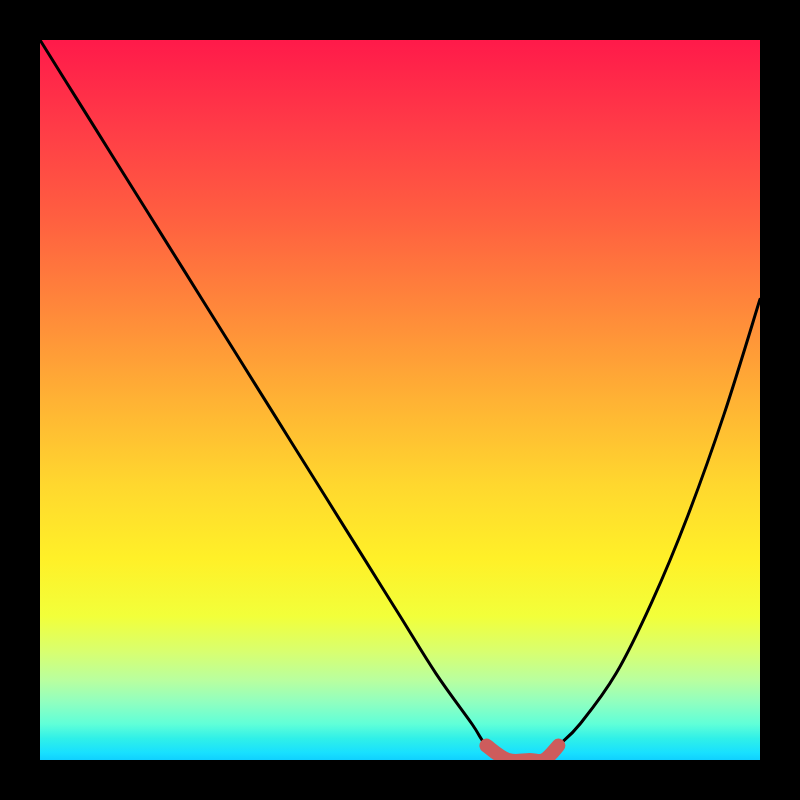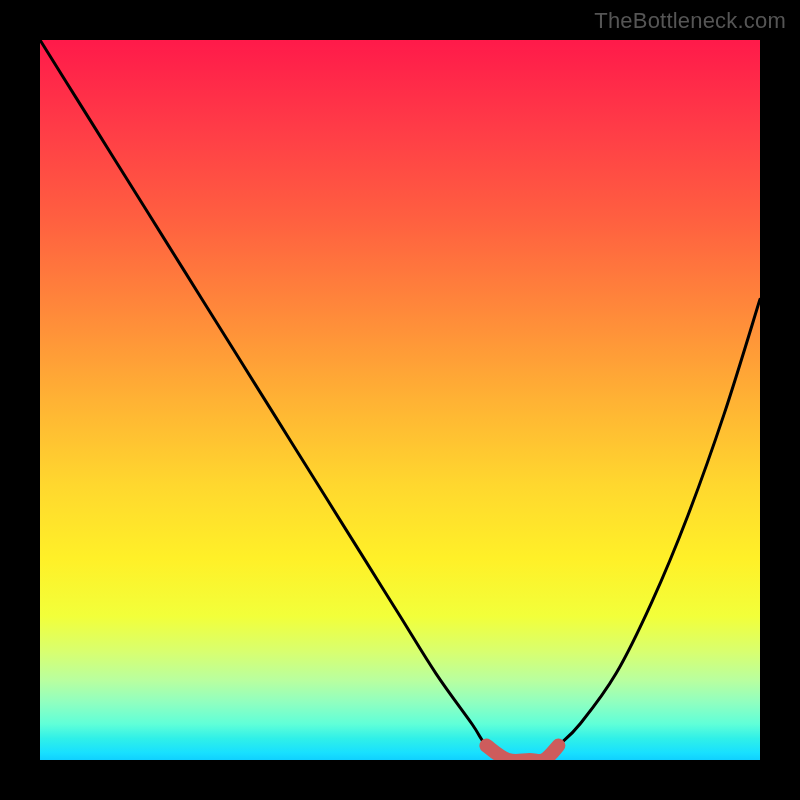--- a/index.html
+++ b/index.html
@@ -63,14 +63,13 @@
 
 <div class="container">
 
   <div class="plot-area">
     <svg class="curve" viewBox="0 0 720 720" preserveAspectRatio="none">
       <path id="main-curve" fill="none" stroke="#000000" stroke-width="3" stroke-linecap="round" d="M 0 0 C 6.4799999999999995 10.368000000000004, 23.04 36.86400000000002, 36 57.60000000000002 C 48.96 78.33600000000003, 59.04 94.46400000000006, 72 115.20000000000005 C 84.96 135.93600000000004, 95.04 152.06399999999996, 108 172.79999999999995 C 120.96 193.53599999999994, 131.04 209.66399999999996, 144 230.39999999999998 C 156.96 251.136, 167.04 267.264, 180 288 C 192.96 308.736, 203.04000000000002 324.864, 216 345.59999999999997 C 228.95999999999998 366.33599999999996, 239.03999999999996 382.464, 251.99999999999997 403.2 C 264.96 423.936, 275.04 440.064, 288 460.8 C 300.96 481.536, 311.04 497.664, 324 518.4 C 336.96 539.136, 347.03999999999996 555.264, 360 576 C 372.96000000000004 596.736, 383.0400000000001 614.1600000000001, 396.00000000000006 633.6 C 408.96000000000004 653.04, 422.928 671.04, 432 684 C 441.072 696.96, 439.91999999999996 699.12, 446.4 705.6 C 452.88 712.08, 460.224 717.408, 468 720 C 475.776 722.592, 483.12 720, 489.6 720 C 496.08000000000004 720, 498.816 722.592, 503.99999999999994 720 C 509.1839999999999 717.408, 511.91999999999996 712.08, 518.4 705.6 C 524.88 699.12, 529.632 696.96, 540 684 C 550.368 671.04, 563.04 655.6320000000001, 576 633.6 C 588.96 611.568, 599.04 590.1120000000001, 612 561.6 C 624.96 533.088, 635.04 508.89599999999996, 648 475.2 C 660.96 441.504, 671.04 413.28000000000003, 684 374.40000000000003 C 696.96 335.52000000000004, 713.52 279.936, 720 259.2"></path>
       <path id="marker-curve" fill="none" stroke="#cd5c5c" stroke-width="14" stroke-linecap="round" d="M 446.4 705.6 C 450.28799999999995 708.192, 460.224 717.408, 468 720 C 475.776 722.592, 483.12 720, 489.6 720 C 496.08000000000004 720, 498.816 722.592, 503.99999999999994 720 C 509.1839999999999 717.408, 515.808 708.192, 518.4 705.6"></path>
     </svg>
   </div>
 
-  <div class="watermark">TheBottleneck.com</div>
 </div>
 
 </body></html>

